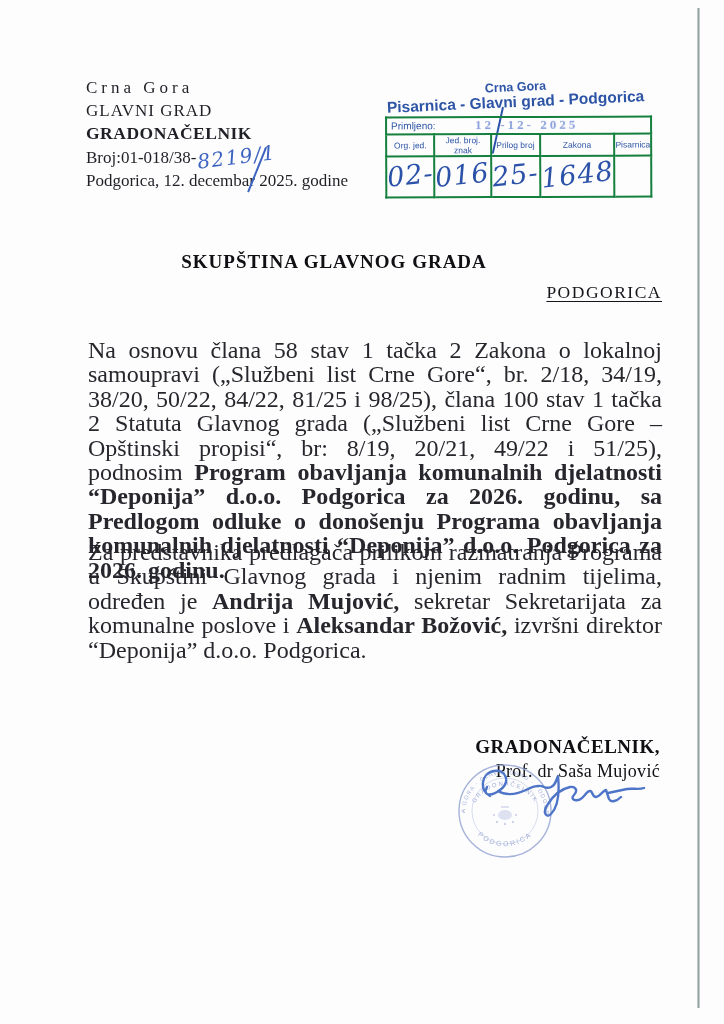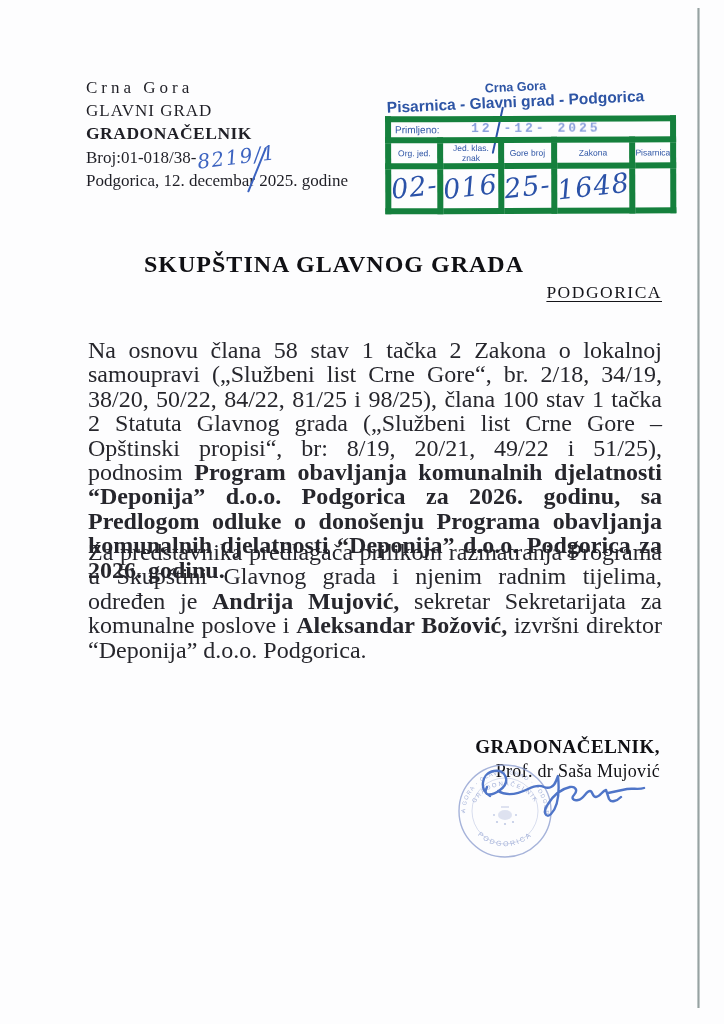--- a/index.html
+++ b/index.html
@@ -30,42 +30,42 @@
 
   
   .registry-stamp {
     position:absolute; left:378px; top:80px; width:276px;
     font-family:"Liberation Sans", sans-serif; color:#2e55a5;
     transform:rotate(-0.6deg);
   }
   .rs-country { text-align:center; font-weight:bold; font-size:12.5px; transform:rotate(-2deg); }
   .rs-title { text-align:center; font-weight:bold; font-size:15.5px; white-space:nowrap; transform:rotate(-2deg); margin-top:-1px; }
   .rs-table { position:relative; width:262px; margin:5px 0 0 7px; border-collapse:collapse; transform:rotate(0.4deg); }
-  .rs-table td { border:6px solid #15803d; padding:0; }
+  .rs-table td { border:2px solid #15803d; padding:0; }
   .rs-received-cell { height:15px; font-size:10px; padding:0 3px 0 4px !important; position:relative; }
   .rs-received-date {
-    position:absolute; left:80px; top:-1px; white-space:nowrap;
-    font-family:Liberation Mono, monospace; font-size:13px; font-weight:bold;
+    position:absolute; left:88px; top:-1px; white-space:nowrap;
+    font-family:Liberation Serif, serif; font-size:13px; font-weight:bold;
     color:#8ba0dc; letter-spacing:3px; filter:blur(.4px);
   }
   .rs-head td { font-size:8.5px; text-align:center; height:13px; }
   .rs-vals td { height:39px; overflow:visible; }
   .hw-val {
     display:block; text-align:center; font-family:"DejaVu Serif", serif; font-style:italic;
     font-size:27px; color:#2b52a8; letter-spacing:1px;
     transform:rotate(-6deg) translateY(-2px); white-space:nowrap;
   }
   .rs-long-stroke {
     position:absolute; left:119px; top:26px; width:2px; height:48px;
     background:#2b52a8; transform:rotate(13deg); border-radius:2px;
   }
 
   
   .recipient-title { position:absolute; left:0; top:251px; width:668px; text-align:center;
-    font-weight:bold; font-size:24px; letter-spacing:1px; color:#101014; }
+    font-weight:bold; font-size:19px; letter-spacing:1px; color:#101014; }
   .recipient-city { position:absolute; left:0; top:282px; width:662px; text-align:right;
     font-size:17.5px; letter-spacing:1.5px; color:#15151a;
     text-decoration:underline; text-underline-offset:3px; }
 
   
   .para { position:absolute; left:88px; width:574px; text-align:justify;
     font-size:24px; line-height:24.4px; color:#26262c; }
   .para-1 { top:338px; }
   .para-2 { top:540px; }
   .bold { font-weight:bold; }
@@ -101,22 +101,22 @@
       <table class="rs-table">
       <tbody>
           <tr>
         <td class="rs-received-cell" colspan="5">
           <span>Primljeno:</span>
           <span class="rs-received-date">12 -12- 2025</span>
         </td>
       </tr>
       <tr class="rs-head">
         <td style="width:50px">Org. jed.</td>
-        <td style="width:58px">Jed. klas. znak</td>
-        <td style="width:50px">Gore broj</td>
+        <td style="width:58px">Jed. broj. znak</td>
+        <td style="width:50px">Prilog broj</td>
         <td style="width:50px">Zakona</td>
         <td style="width:54px">Pisarnica</td>
       </tr>
       <tr class="rs-vals">
         <td>
               <span class="hw-val">02-</span>
             </td>
         <td>
               <span class="hw-val">016</span>
             </td>

